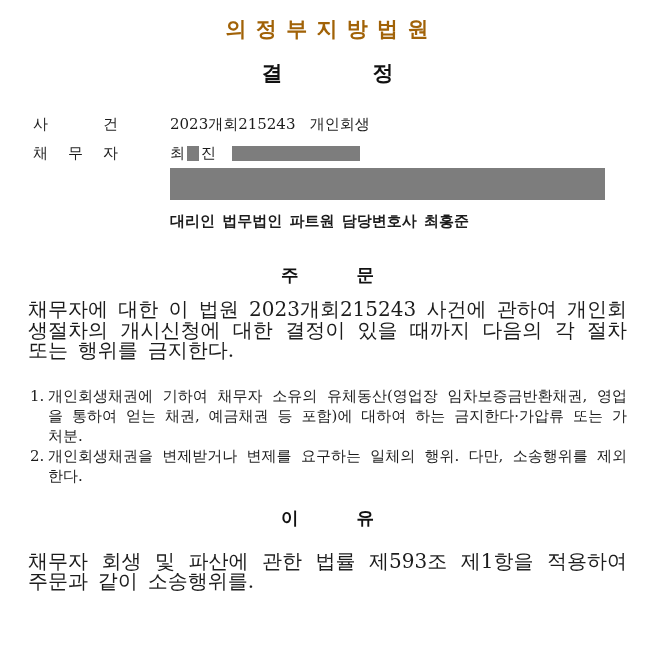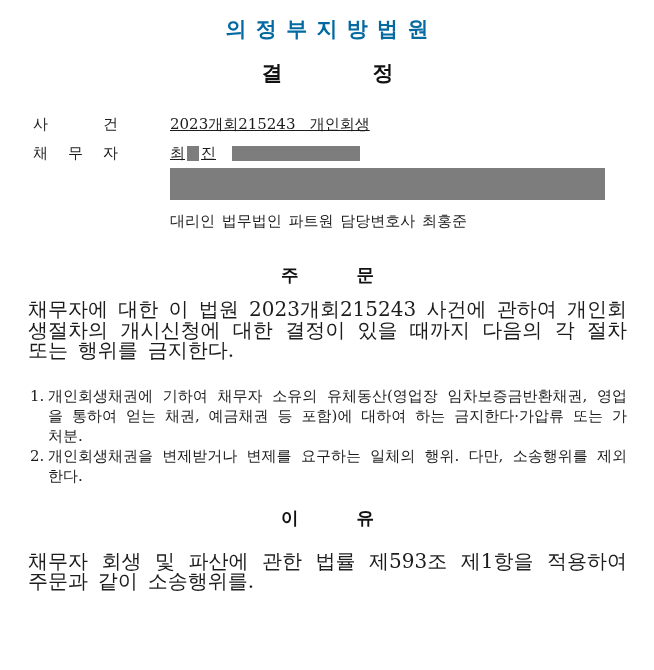--- a/index.html
+++ b/index.html
@@ -16,21 +16,21 @@
   }
   
   .court-name {
     margin: 0;
     text-align: center;
     font-family: "DejaVu Sans", sans-serif;
     font-size: 21px;
     line-height: 26px;
     font-weight: bold;
     letter-spacing: 1px;
-    color: #0369a1;
+    color: #a16207;
   }
   .doc-title {
     margin-top: 18px;
     display: flex;
     justify-content: center;
     gap: 90px;
     font-family: "DejaVu Sans", sans-serif;
     font-size: 21px;
     line-height: 26px;
     font-weight: bold;
@@ -39,27 +39,27 @@
   .fields { margin-top: 28px; font-size: 15px; }
   .field-row { display: flex; line-height: 20px; }
   .field-row + .field-row { margin-top: 9px; }
   .field-label {
     width: 85px;
     margin-left: 5px;
     display: flex;
     justify-content: space-between;
     flex: none;
   }
-  .field-value { margin-left: 52px; white-space: pre; text-decoration: underline; }
+  .field-value { margin-left: 52px; white-space: pre; }
   .debtor-line { display: flex; align-items: center; }
   .redact { background: #7d7d7d; display: inline-block; }
   .redact-small  { width: 12px;  height: 15px; margin: 0 2px; }
   .redact-medium { width: 128px; height: 15px; margin-left: 16px; }
   .redact-large  { width: 435px; height: 32px; margin-left: 142px; margin-top: 5px; }
-  .rep-line { margin-top: 7px; margin-left: 142px; line-height: 20px; word-spacing: 2px; }
+  .rep-line { margin-top: 7px; margin-left: 142px; line-height: 20px; word-spacing: 2px; font-weight: bold; }
   .section-heading {
     display: flex;
     justify-content: center;
     gap: 58px;
     font-family: "DejaVu Sans", sans-serif;
     font-size: 17.5px;
     line-height: 21px;
     font-weight: bold;
     color: #111;
   }

